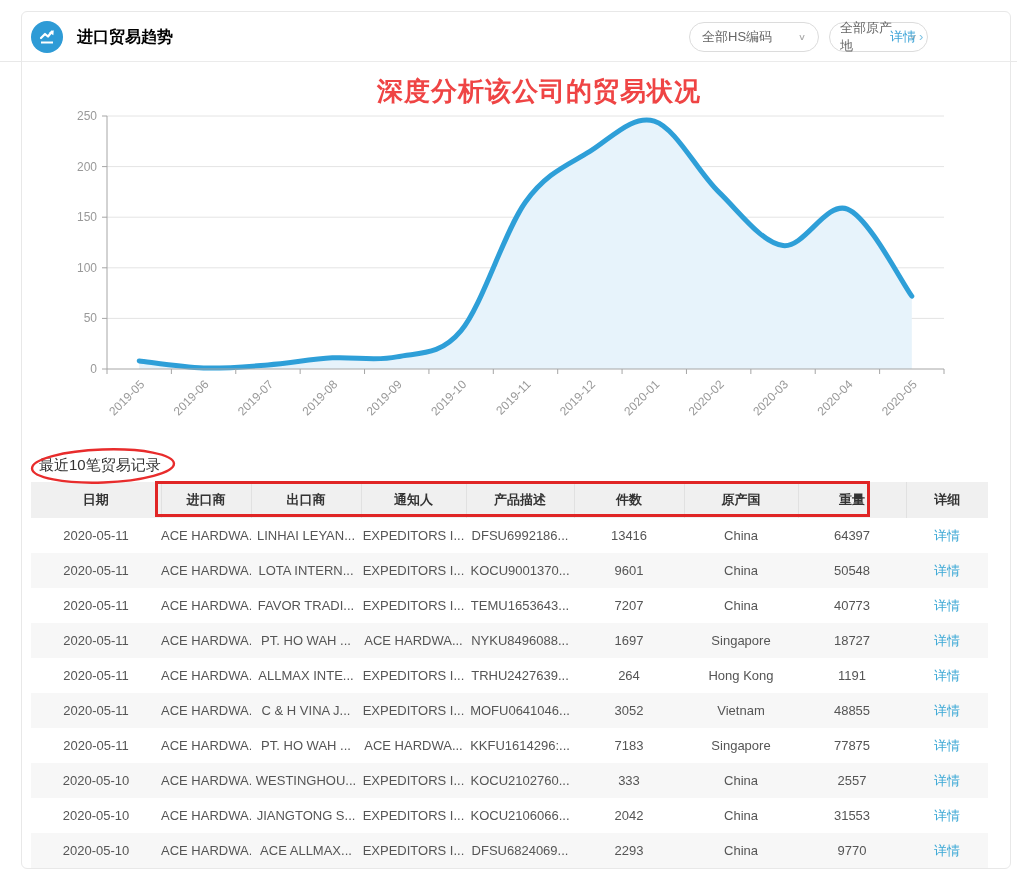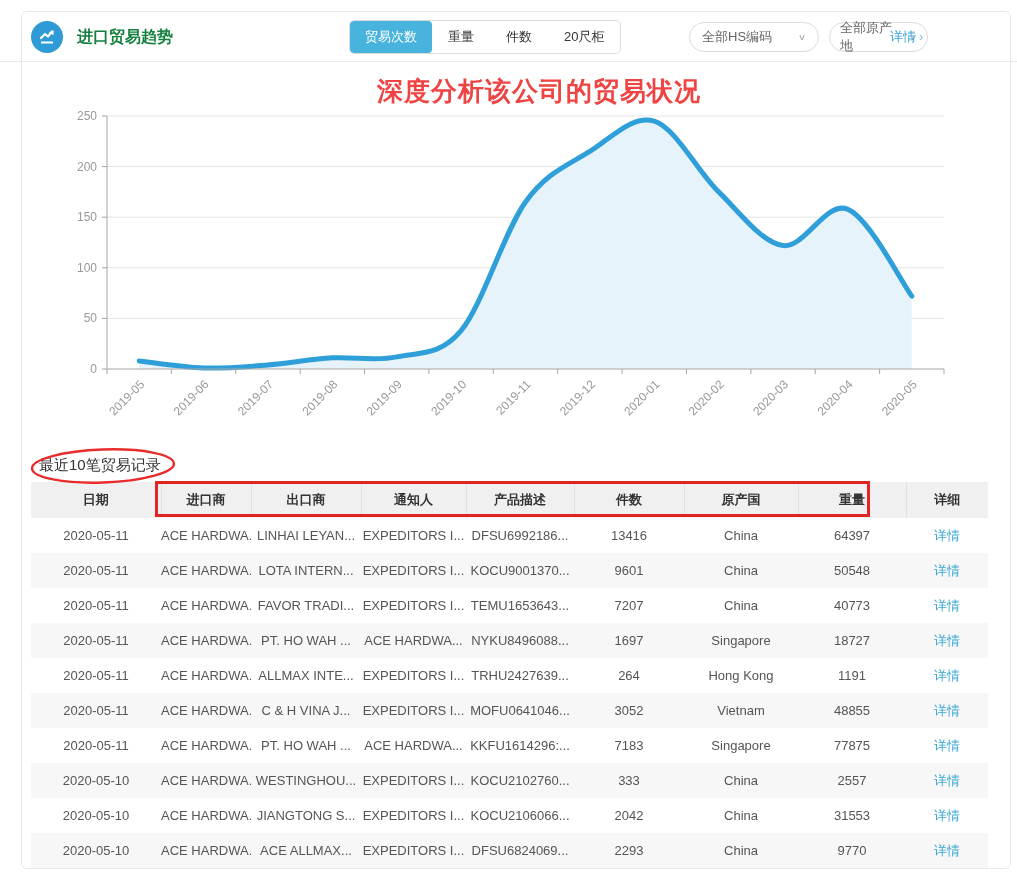--- a/index.html
+++ b/index.html
@@ -8,21 +8,21 @@
   .page { position:relative; width:1017px; height:878px; background:#fff; }
   .full-divider { position:absolute; left:0; top:61px; width:1017px; border-top:1px solid #e8e8e8; }
   .panel { position:absolute; left:21px; top:11px; width:990px; height:858px;
     background:#fff; border:1px solid #e8e8e8; border-radius:6px; }
 
   
   .topbar { position:relative; height:50px; border-bottom:1px solid #ebebeb; }
   .brand { position:absolute; left:9px; top:9px; display:flex; align-items:center; gap:14px; }
   .brand-icon { width:32px; height:32px; border-radius:50%; background:#2e9bd6;
     display:flex; align-items:center; justify-content:center; }
-  .brand-title { font-size:16px; font-weight:bold; color:#15803d; }
+  .brand-title { font-size:16px; font-weight:bold; color:#000000; }
   .tab-group { position:absolute; left:327px; top:8px; height:34px; display:flex;
     border:1px solid #dcdcdc; border-radius:5px; background:#fff; overflow:hidden; align-items:stretch; }
   .tab { font-size:13px; color:#333; padding:0 16px; display:flex; align-items:center; cursor:pointer; }
   .tab.active { background:#48b4de; color:#fff; border-radius:4px; padding:0 15px; }
   .filter { position:absolute; top:10px; height:30px; border:1px solid #dcdcdc; border-radius:15px;
     display:flex; align-items:center; justify-content:space-between; padding:0 12px;
     font-size:13px; color:#666; background:#fff; cursor:pointer; }
   .filter-hs { left:667px; width:130px; }
   .filter-origin { left:807px; width:99px; padding:12px 10px; }
   .chevron { color:#a9a9a9; font-size:11px; transform:scaleY(.8); margin-left:6px; }
@@ -63,26 +63,20 @@
         <div class="brand-icon">
           <svg width="20" height="20" viewBox="0 0 20 20">
             <polyline points="4,11 8,7 11,9.5 15,4.5" fill="none" stroke="#fff" stroke-width="2.2" stroke-linecap="round" stroke-linejoin="round"></polyline>
             <polygon points="16.5,3 16.8,8 12.2,6" fill="#fff" transform="rotate(8 15 5)"></polygon>
             <line x1="4" y1="15.5" x2="16" y2="15.5" stroke="#fff" stroke-width="2"></line>
           </svg>
         </div>
         <div class="brand-title">进口贸易趋势</div>
       </div>
 
-      <div class="tab-group">
-        <div class="tab active">贸易次数</div>
-        <div class="tab">重量</div>
-        <div class="tab">件数</div>
-        <div class="tab">20尺柜</div>
-      </div>
 
       <div class="filter filter-hs">
         <span>全部HS编码</span>
         <span class="chevron">∨</span>
       </div>
       <div class="filter filter-origin">
         <span>全部原产地</span>
         <span class="chevron">∨</span>
       </div>
 

